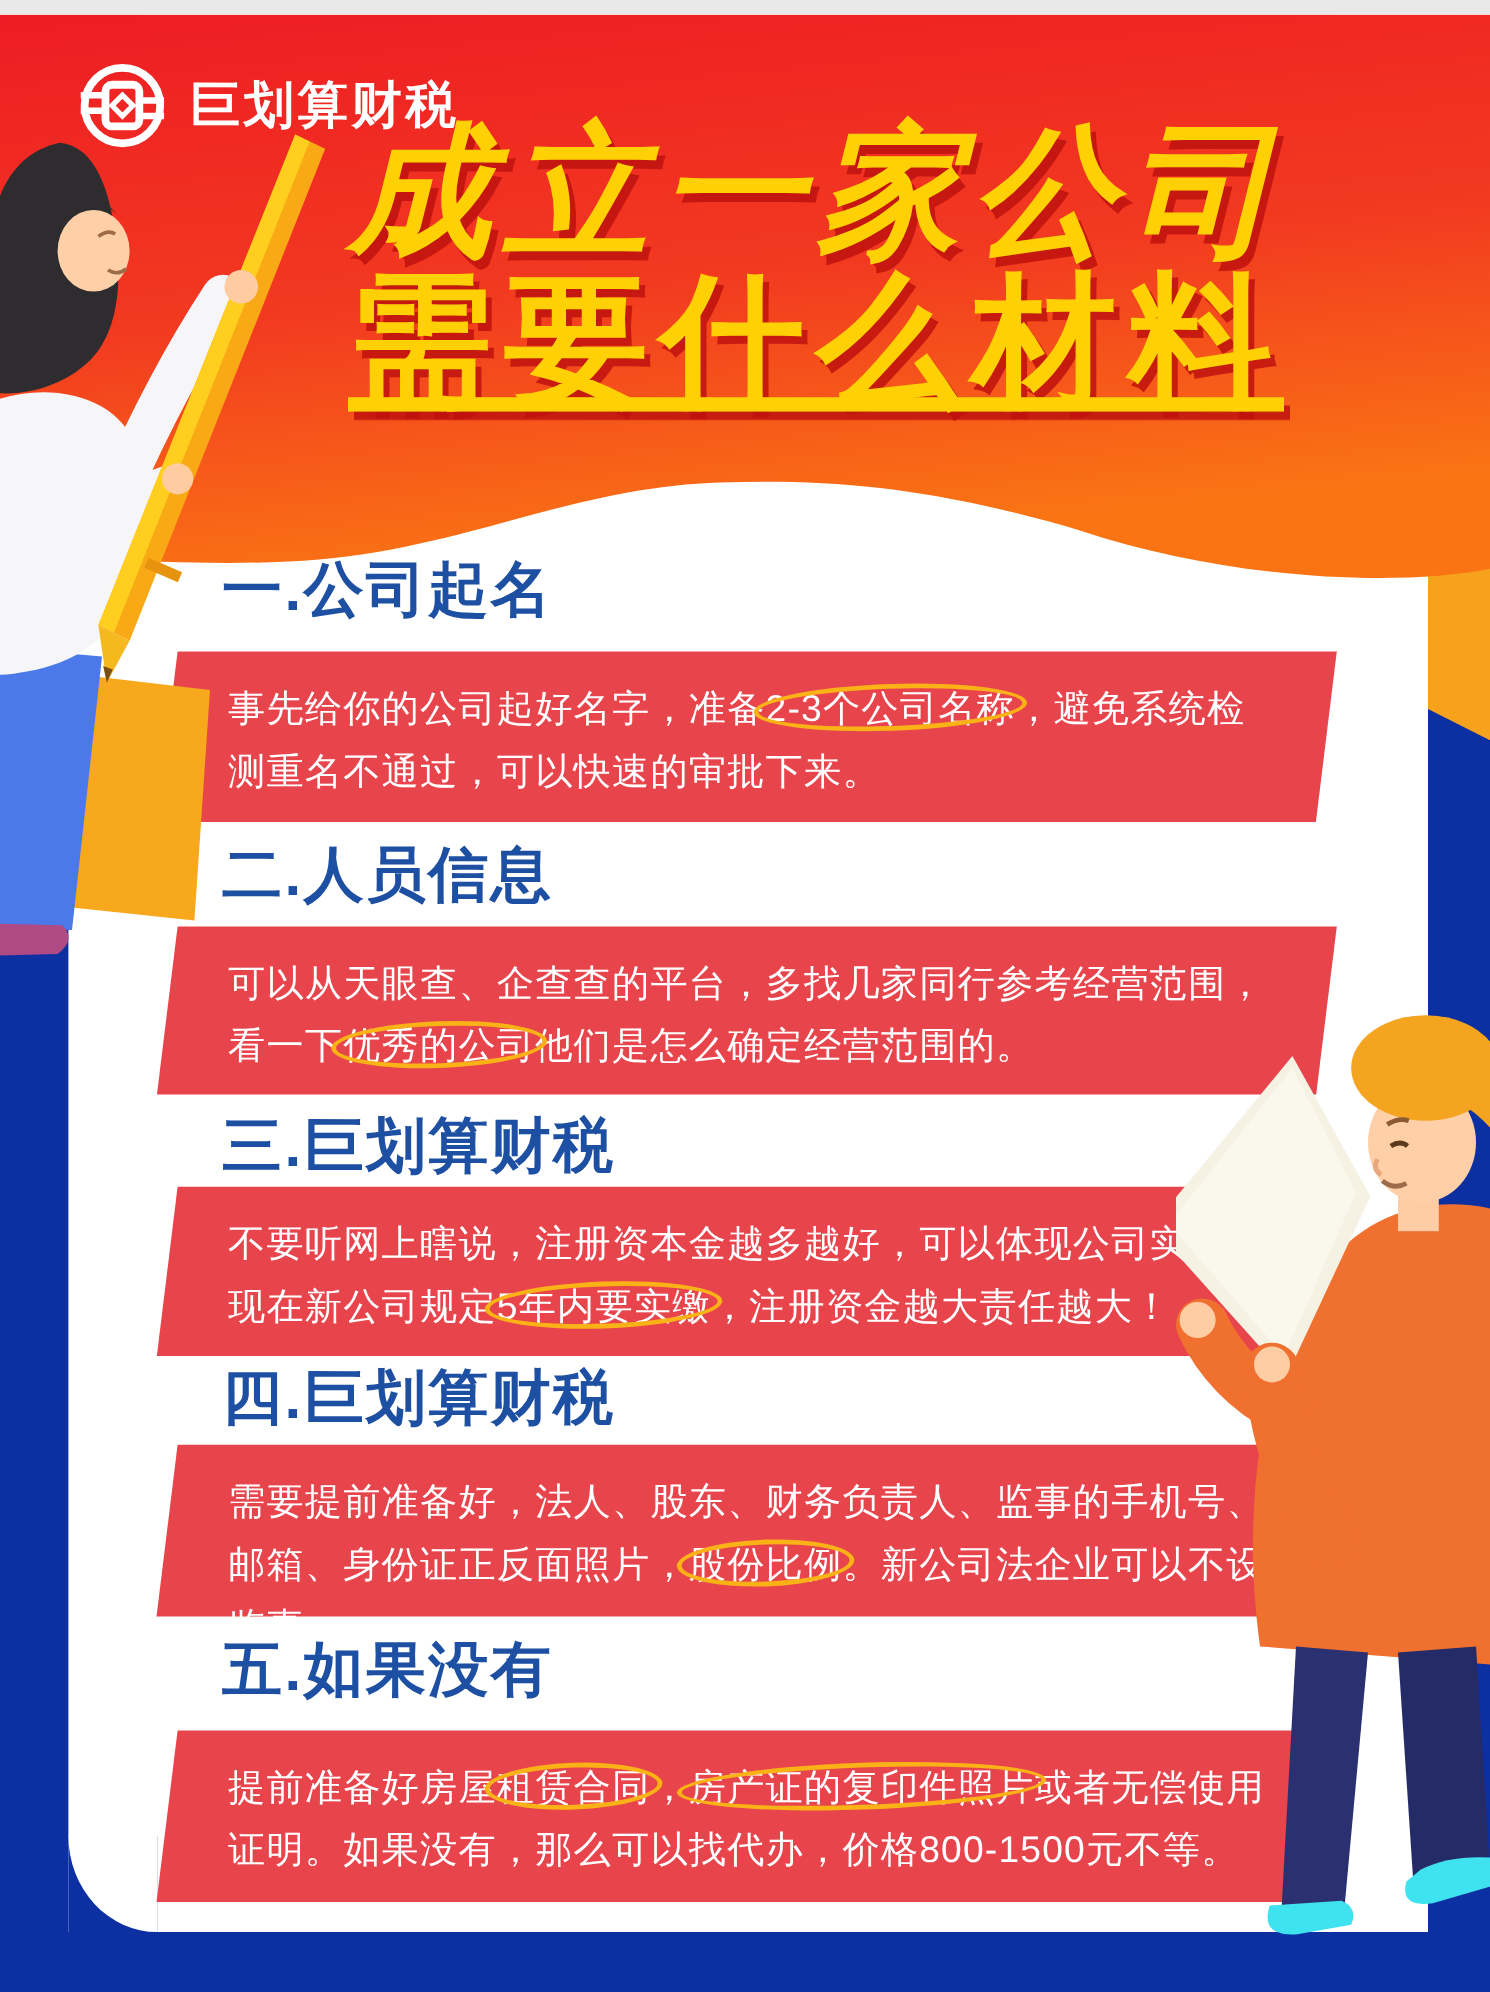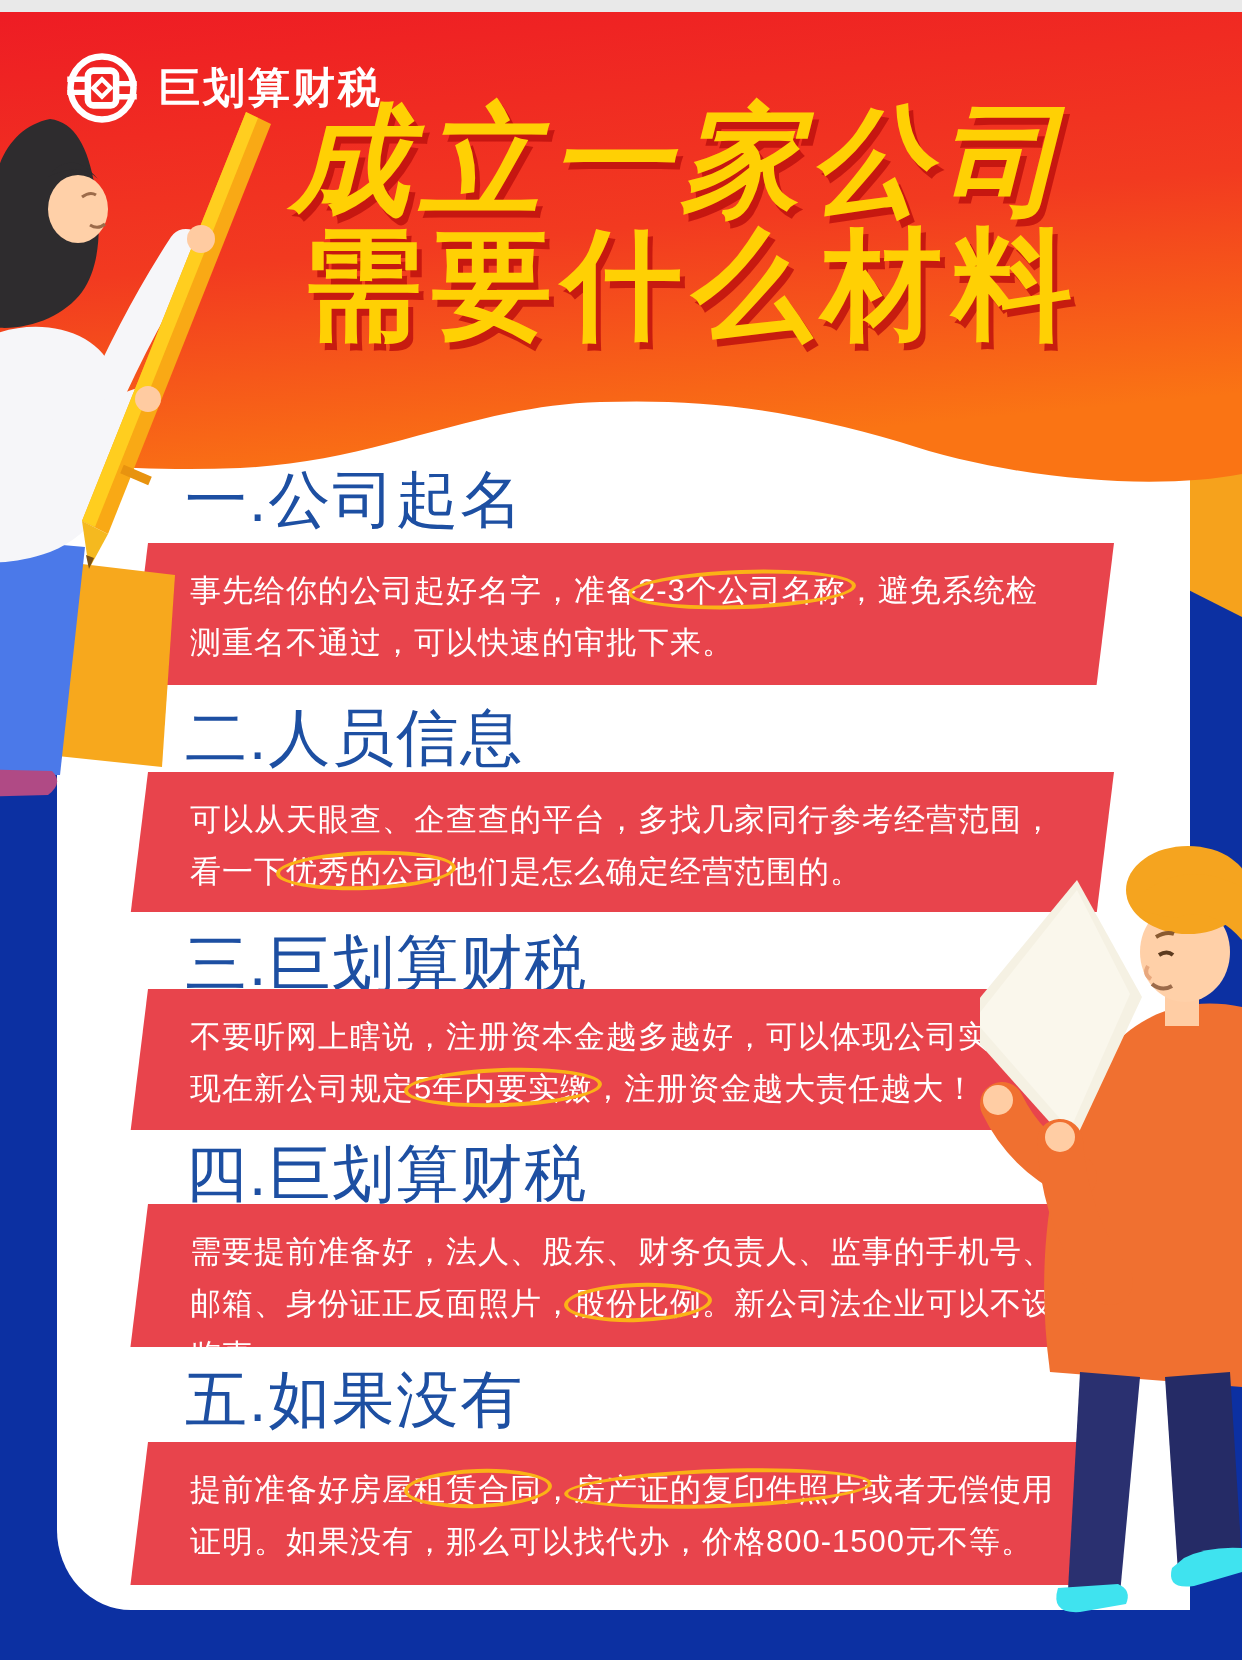--- a/index.html
+++ b/index.html
@@ -20,23 +20,23 @@
   
   .header{position:absolute;left:0;top:0;width:1242px;height:480px;}
   .header-bg{position:absolute;left:0;top:0;width:100%;height:100%;}
   .logo-row{position:absolute;left:64px;top:38px;display:flex;align-items:center;gap:18px;}
   .logo-icon{width:76px;height:76px;}
   .brand-name{color:#ffffff;font-size:42px;font-weight:bold;letter-spacing:3px;}
   .title{position:absolute;left:250px;top:0;width:860px;text-align:center;color:#ffd004;
     font-weight:bold;font-size:120px;letter-spacing:10px;line-height:1;
     text-shadow:5px 7px 0 rgba(190,18,14,0.85);}
   .title-line1{position:absolute;left:0;width:100%;top:88px;font-style:italic;}
-  .title-line2{position:absolute;left:12px;width:100%;top:212px;}
+  .title-line2{position:absolute;left:0;width:100%;top:212px;text-decoration:underline;}
   
-  .sec .heading{position:absolute;left:185px;color:#1d4fa2;font-size:62px;font-weight:normal;
+  .sec .heading{position:absolute;left:185px;color:#1d4fa2;font-size:50px;font-weight:bold;
     letter-spacing:2px;white-space:nowrap;}
   .sec .panel{position:absolute;left:148px;width:966px;background:#e8444c;
     transform:skewX(-7deg);transform-origin:0 0;}
   .sec .panel-inner{transform:skewX(7deg);transform-origin:0 0;
     padding:22px 46px 0 42px;color:#ffffff;font-size:31px;line-height:52px;letter-spacing:1px;}
   .sec-0 .heading{top:446px}.sec-0 .panel{top:531px;height:142px}
   .sec-1 .heading{top:684px}.sec-1 .panel{top:760px;height:140px}
   .sec-2 .heading{top:910px}.sec-2 .panel{top:977px;height:141px}
   .sec-3 .heading{top:1120px}.sec-3 .panel{top:1192px;height:143px}
   .sec-4 .heading{top:1346px}.sec-4 .panel{top:1430px;height:143px}

